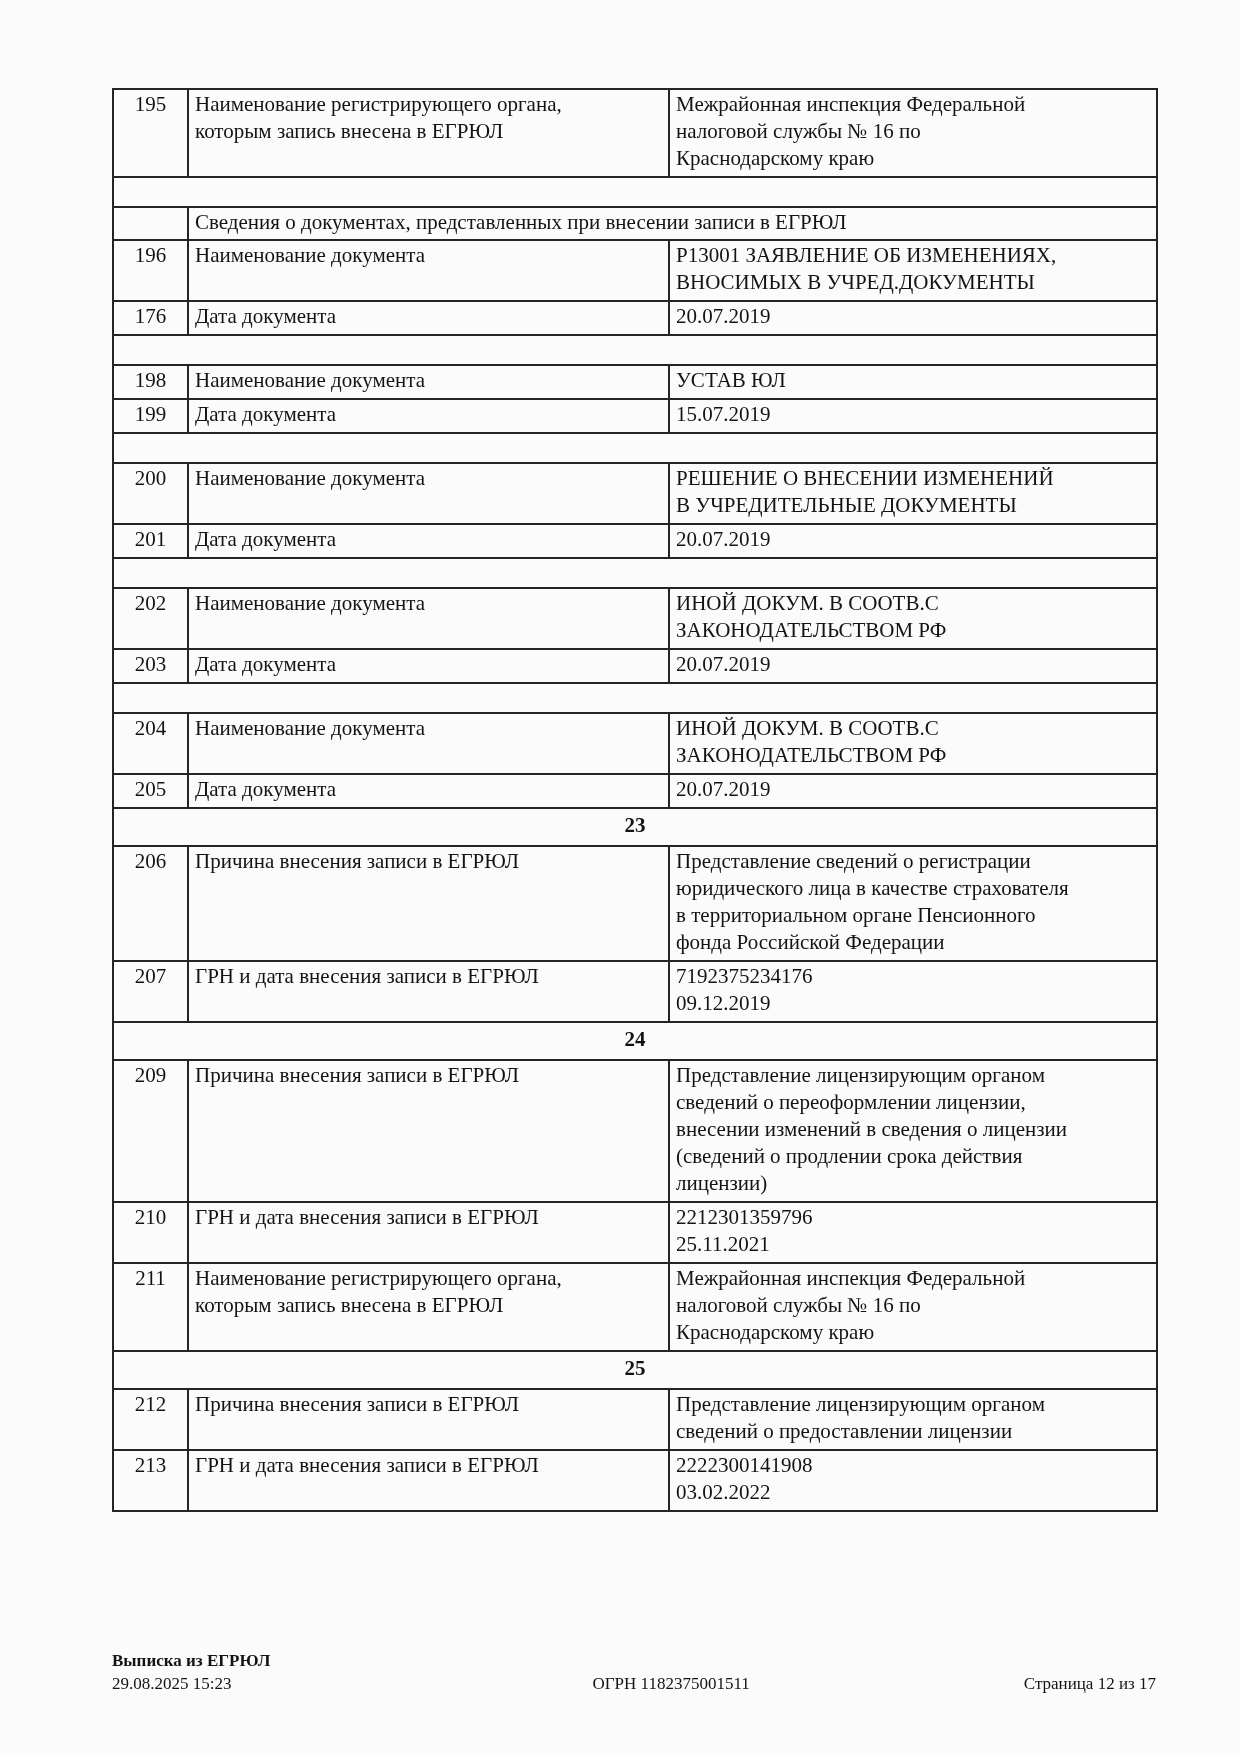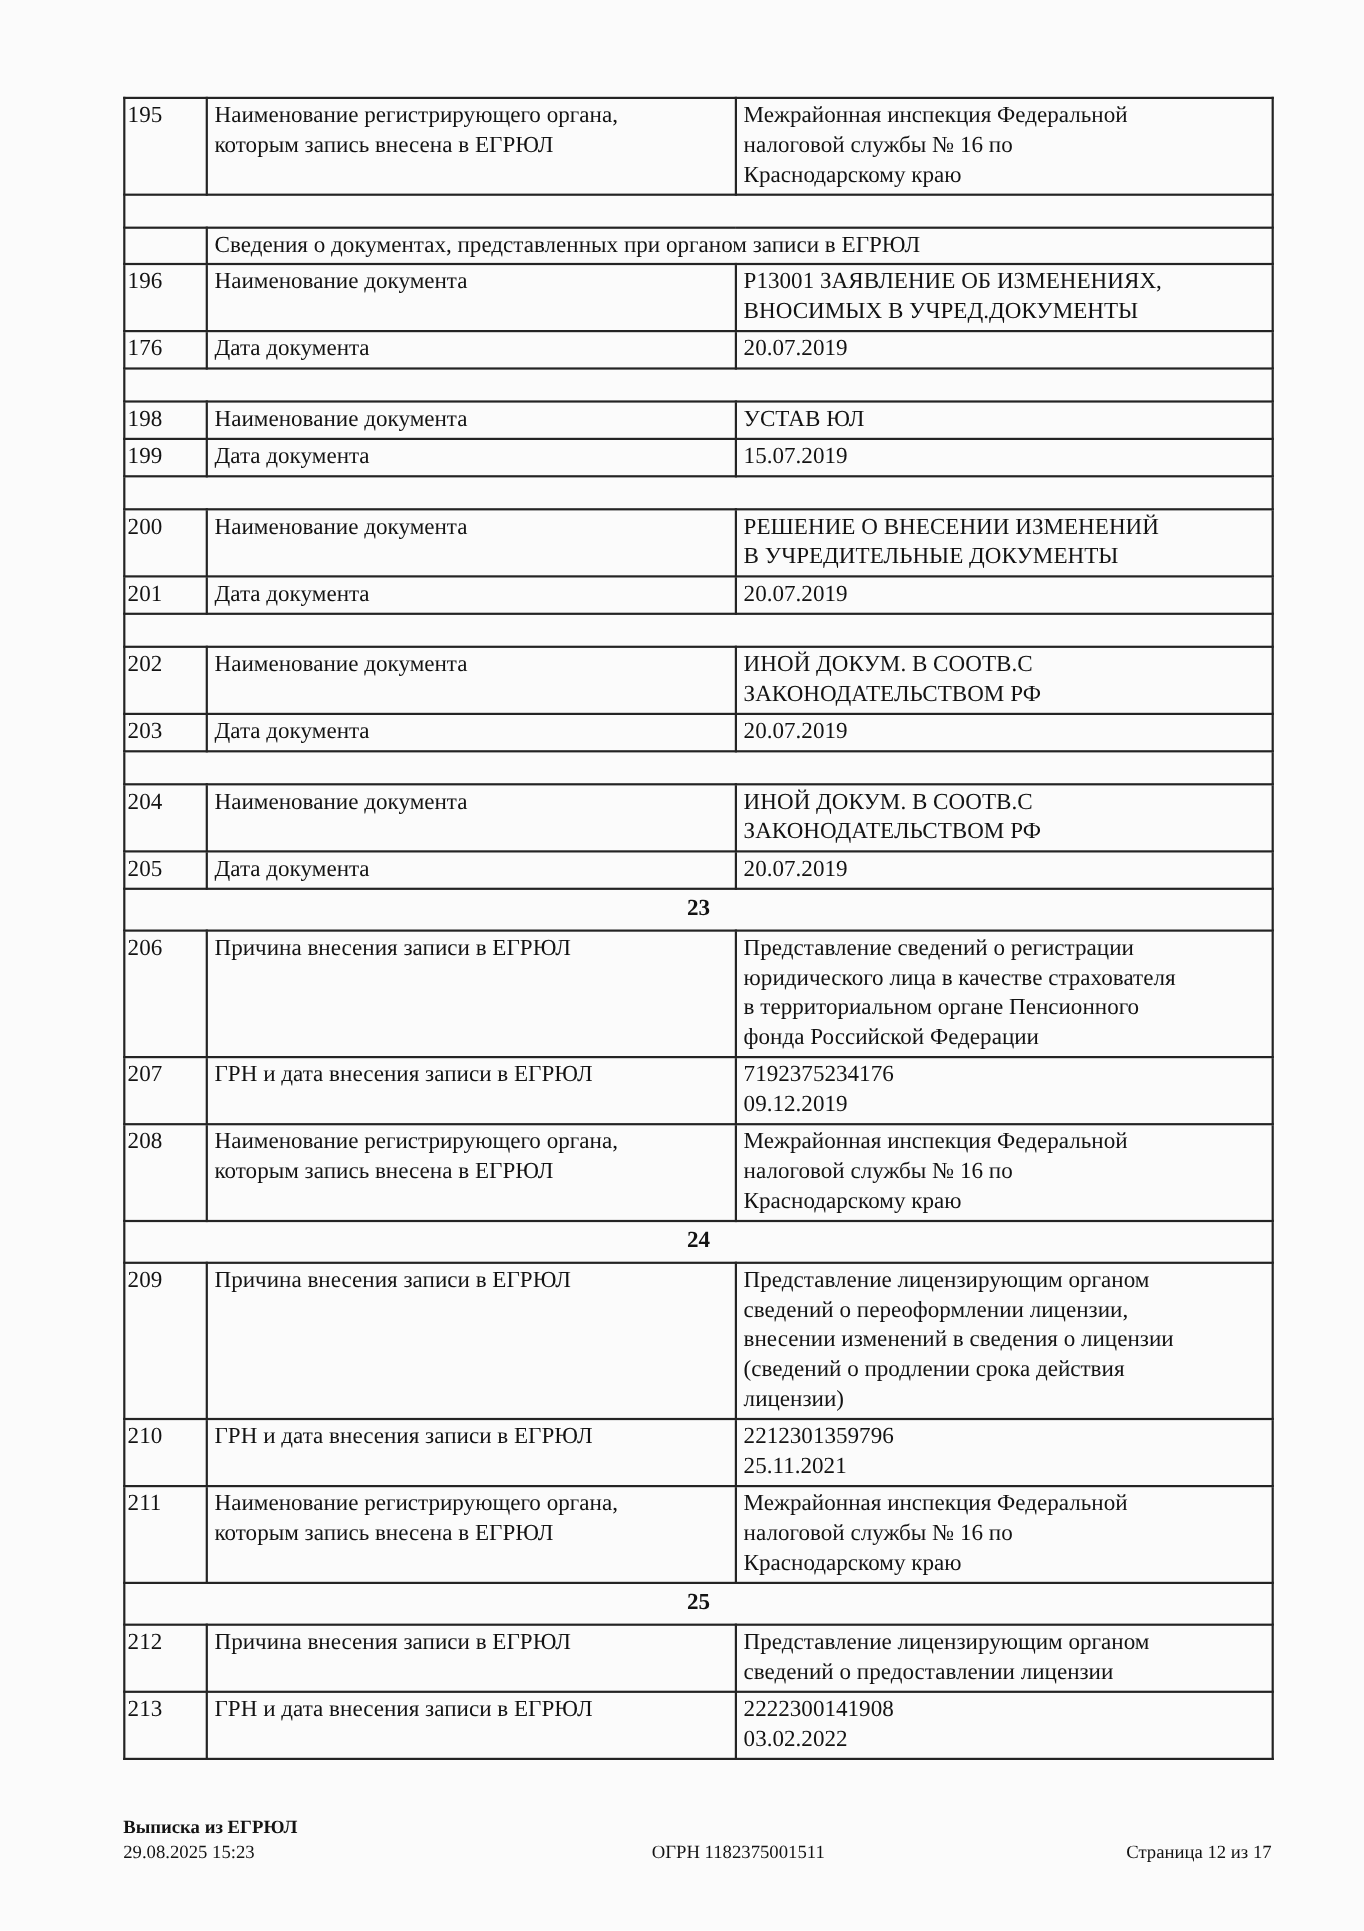--- a/index.html
+++ b/index.html
@@ -26,21 +26,21 @@
     font-size: 21px;
     line-height: 27px;
   }
   table.egrul td {
     border: 2px solid #242424;
     vertical-align: top;
     white-space: pre-line;
     word-wrap: break-word;
   }
   td.num {
-    text-align: left;
+    text-align: center;
     padding: 1px 2px 4px 2px;
   }
   td.label {
     padding: 1px 8px 4px 6px;
   }
   td.value {
     padding: 1px 8px 4px 6px;
   }
   tr.spacer td {
     height: 28px;
@@ -92,21 +92,21 @@
 которым запись внесена в ЕГРЮЛ</td>
           <td class="value">Межрайонная инспекция Федеральной
 налоговой службы № 16 по
 Краснодарскому краю</td>
         </tr>
         <tr class="spacer">
           <td colspan="3"></td>
         </tr>
         <tr class="subheader">
           <td class="num"></td>
-          <td class="subheader-cell" colspan="2">Сведения о документах, представленных при органом записи в ЕГРЮЛ</td>
+          <td class="subheader-cell" colspan="2">Сведения о документах, представленных при внесении записи в ЕГРЮЛ</td>
         </tr>
         <tr class="entry">
           <td class="num">196</td>
           <td class="label">Наименование документа</td>
           <td class="value">Р13001 ЗАЯВЛЕНИЕ ОБ ИЗМЕНЕНИЯХ,
 ВНОСИМЫХ В УЧРЕД.ДОКУМЕНТЫ</td>
         </tr>
         <tr class="entry">
           <td class="num">176</td>
           <td class="label">Дата документа</td>
@@ -176,28 +176,20 @@
           <td class="value">Представление сведений о регистрации
 юридического лица в качестве страхователя
 в территориальном органе Пенсионного
 фонда Российской Федерации</td>
         </tr>
         <tr class="entry">
           <td class="num">207</td>
           <td class="label">ГРН и дата внесения записи в ЕГРЮЛ</td>
           <td class="value">7192375234176
 09.12.2019</td>
-        </tr>
-        <tr class="entry">
-          <td class="num">208</td>
-          <td class="label">Наименование регистрирующего органа,
-которым запись внесена в ЕГРЮЛ</td>
-          <td class="value">Межрайонная инспекция Федеральной
-налоговой службы № 16 по
-Краснодарскому краю</td>
         </tr>
         <tr class="section">
           <td class="section-cell" colspan="3">24</td>
         </tr>
         <tr class="entry">
           <td class="num">209</td>
           <td class="label">Причина внесения записи в ЕГРЮЛ</td>
           <td class="value">Представление лицензирующим органом
 сведений о переоформлении лицензии,
 внесении изменений в сведения о лицензии

